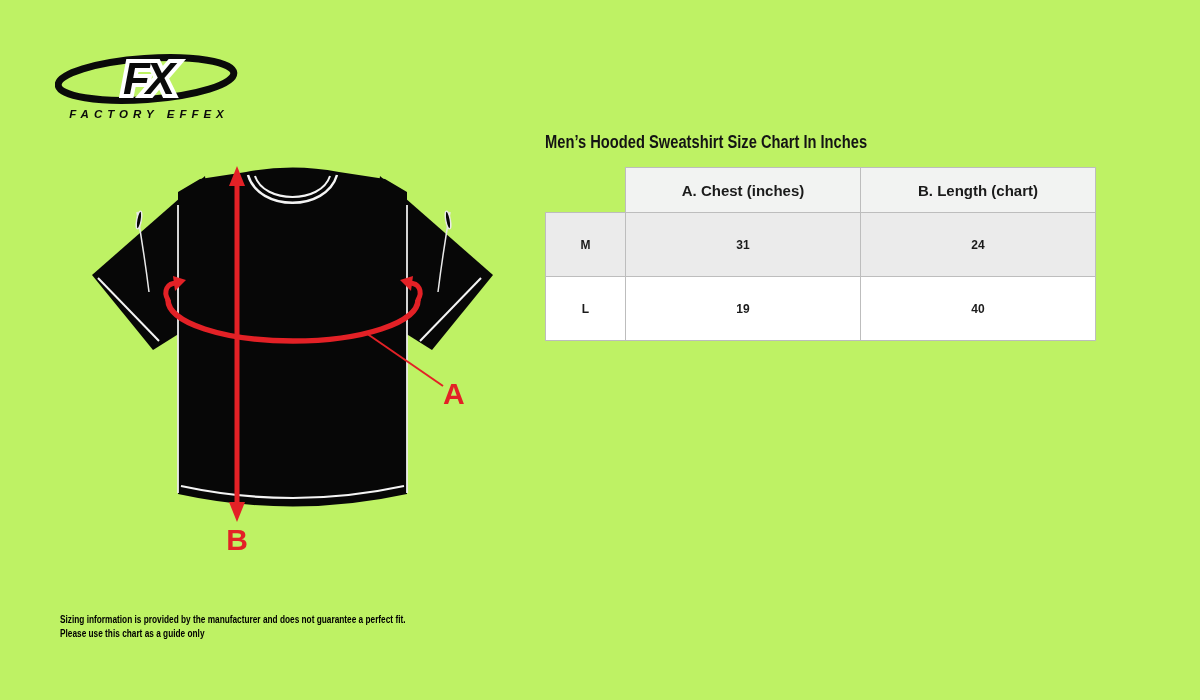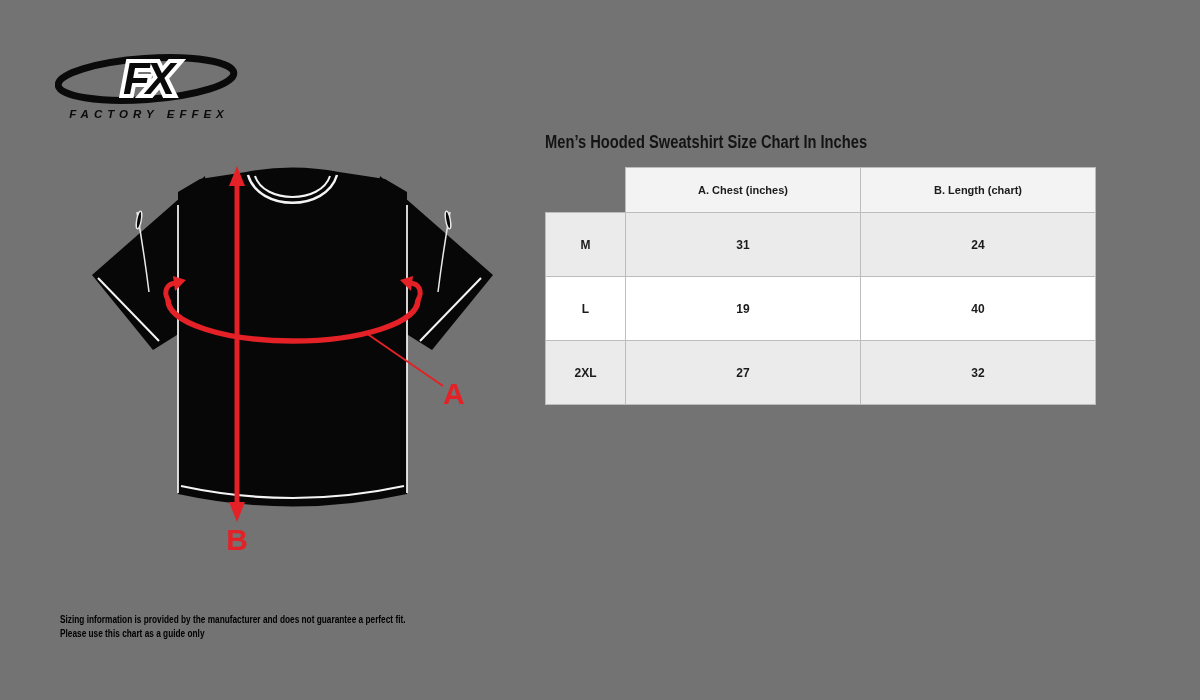--- a/index.html
+++ b/index.html
@@ -3,21 +3,21 @@
 <meta charset="utf-8">
 <style>
   * { margin: 0; padding: 0; box-sizing: border-box; }
   html, body { background: #ffffff; }
   body { font-family: "Liberation Sans", sans-serif; }
 
   .page {
     position: relative;
     width: 1200px;
     height: 700px;
-    background: #737373;
+    background: #bef264;
     overflow: hidden;
   }
 
   
   .logo { position: absolute; left: 55px; top: 52px; width: 190px; height: 70px; }
 
   
   .diagram { position: absolute; left: 55px; top: 150px; width: 470px; height: 415px; }
 
   
@@ -35,21 +35,21 @@
   table.size-table col.c-size   { width: 80px; }
   table.size-table col.c-chest  { width: 235px; }
   table.size-table col.c-length { width: 235px; }
   table.size-table th, table.size-table td {
     border: 1px solid #bdbdbd;
     text-align: center; vertical-align: middle;
     color: #1b1b1b;
   }
   table.size-table thead th {
     height: 45px; background: #f2f3f2;
-    font-size: 11px; font-weight: 700;
+    font-size: 15px; font-weight: 700;
   }
   table.size-table thead th.blank { border: none; background: transparent; }
   table.size-table tbody td { height: 64px; font-size: 12px; font-weight: 700; background: #ffffff; }
   table.size-table tbody tr:nth-child(odd) td { background: #ebebeb; }
 
   
   .footer {
     position: absolute; left: 60px; top: 612px;
     font-size: 11.5px; font-weight: 700; color: #000;
     line-height: 14px; white-space: nowrap;
@@ -125,25 +125,20 @@
         <tr>
           <td>M</td>
           <td>31</td>
           <td>24</td>
         </tr>
         <tr>
           <td>L</td>
           <td>19</td>
           <td>40</td>
         </tr>
-        <tr>
-          <td>2XL</td>
-          <td>27</td>
-          <td>32</td>
-        </tr>
       </tbody>
     </table>
   </div>
 
   <div class="footer">
     <div>Sizing information is provided by the manufacturer and does not guarantee a perfect fit.</div>
     <div>Please use this chart as a guide only</div>
   </div>
 
 </div>

